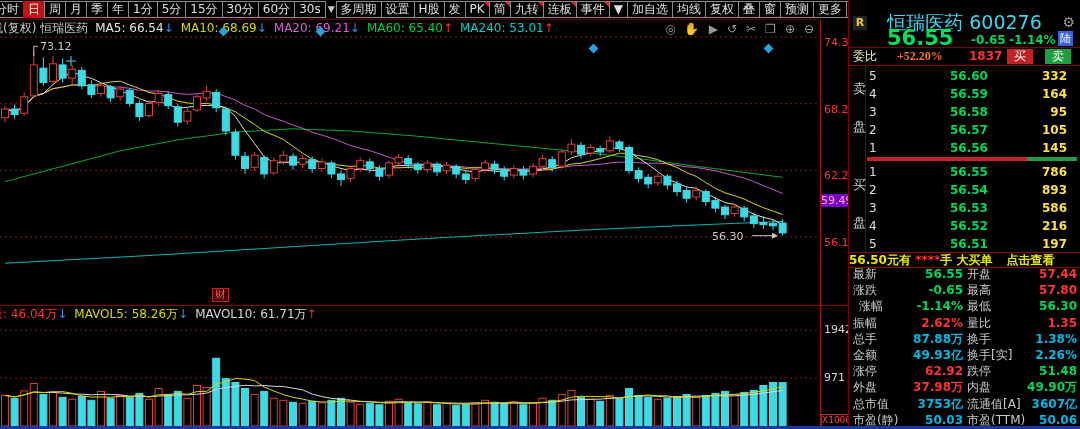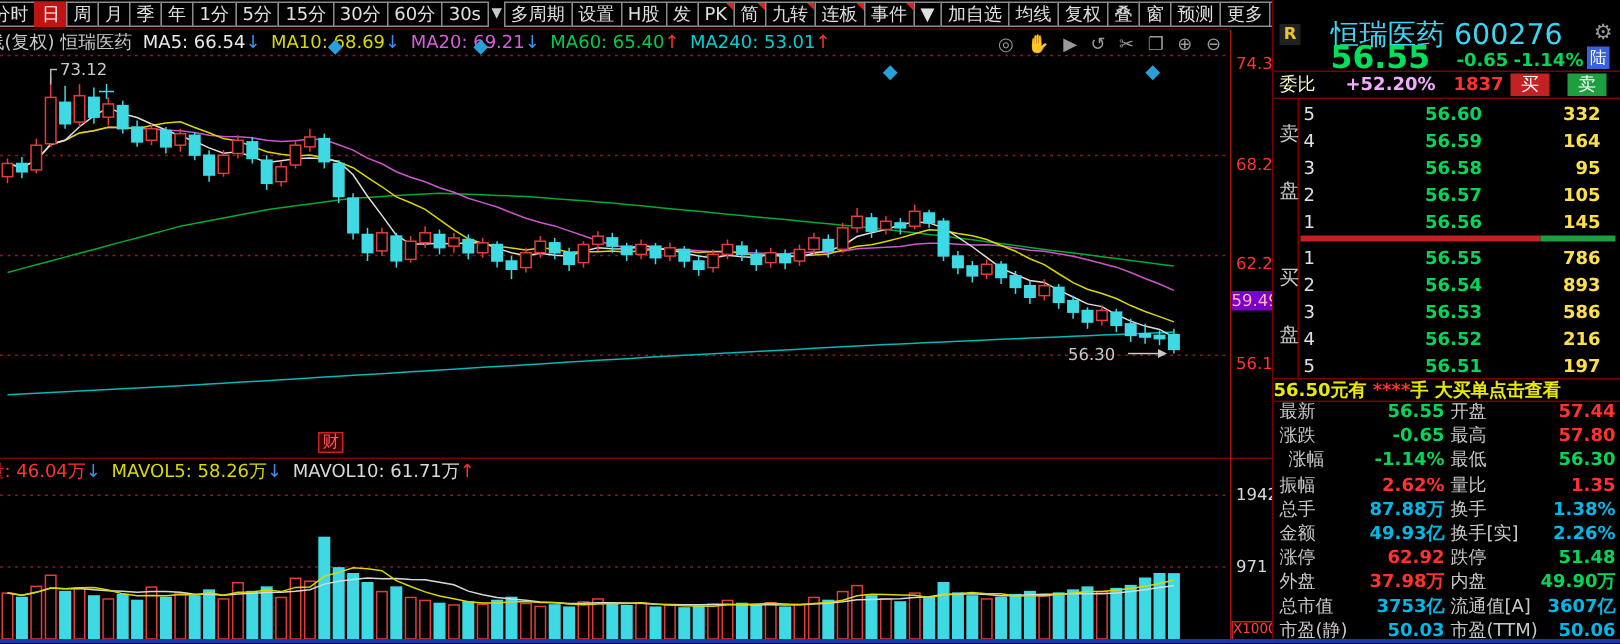--- a/index.html
+++ b/index.html
@@ -49,41 +49,41 @@
            font-size:19px;font-weight:normal;white-space:nowrap;}
   .rp-gear{position:absolute;right:6px;top:14px;color:#9a9a9a;font-size:14px;cursor:pointer;}
   .rp-price{position:absolute;left:38px;top:26px;color:#00e05a;font-size:21px;font-weight:bold;}
   .rp-chg{position:absolute;left:122px;top:33px;color:#00d75a;font-size:12px;font-weight:bold;}
   .rp-pct{position:absolute;left:160px;top:33px;color:#00d75a;font-size:12px;font-weight:bold;}
   .rp-tag{position:absolute;right:8px;top:31px;width:15px;height:15px;background:#3a62d8;color:#fff;
           font-size:11px;text-align:center;line-height:15px;}
   .rp-sep1{position:absolute;left:0;top:47px;width:232px;height:1px;background:#7a0000;}
   .rp-weibi{position:absolute;left:0;top:49px;width:232px;height:15px;line-height:15px;}
   .rp-weibi .lbl{position:absolute;left:4px;color:#fef9c3;}
-  .rp-weibi .val{position:absolute;left:48px;color:#f0abfc;font-weight:bold;}
+  .rp-weibi .val{position:absolute;left:48px;color:#f97316;font-weight:bold;font-family:Liberation Serif, serif;}
   .rp-weibi .cnt{position:absolute;left:120px;color:#ff3232;font-weight:bold;}
   .btn-buy{position:absolute;left:158px;top:0;width:26px;height:15px;background:#c42222;color:#fff;
            text-align:center;line-height:15px;cursor:pointer;}
   .btn-sell{position:absolute;left:196px;top:0;width:26px;height:15px;background:#1f9e3f;color:#fff;
             text-align:center;line-height:15px;cursor:pointer;}
   .rp-book{position:absolute;left:0;top:65px;width:232px;height:187px;border-top:1px solid #7a0000;}
   .book-side-label{position:absolute;left:4px;width:12px;color:#c8c8c8;font-size:13px;}
   .book-vline{position:absolute;left:16px;top:0;width:1px;height:187px;background:#7a0000;}
   .ob-row{position:absolute;left:18px;width:212px;height:18px;line-height:18px;cursor:pointer;}
   .ob-row .lvl{position:absolute;left:2px;color:#e0e0e0;}
   .ob-row .px{position:absolute;left:72px;width:60px;text-align:center;color:#00d75a;font-weight:bold;}
   .ob-row .vol{position:absolute;right:12px;color:#fde047;font-weight:bold;}
   .ratio-bar{position:absolute;left:18px;top:91px;width:210px;height:4px;display:flex;}
   .ratio-red{background:#c42222;height:4px;}
   .ratio-green{background:#1f9e3f;height:4px;}
   .rp-notice{position:absolute;left:0;top:252px;width:232px;height:14px;line-height:14px;
              border-top:1px solid #7a0000;border-bottom:1px solid #7a0000;white-space:nowrap;
              font-weight:bold;font-size:12px;cursor:pointer;}
   .rp-notice .y{color:#e8e800;} .rp-notice .rd{color:#ff3232;}
-  .rp-notice .see{color:#e8e800;}
+  .rp-notice .see{margin-left:14px;color:#e8e800;}
   .rp-stats{position:absolute;left:0;top:266px;width:232px;}
   .st-row{position:relative;height:16.2px;line-height:16.2px;}
   .st-lbl{position:absolute;color:#c8c8c8;}
   .st-val{position:absolute;font-weight:bold;text-align:right;}
   .bottom-line{position:absolute;left:0;bottom:0;width:1080px;height:3px;background:#1b3a9e;}
 </style>
 </head>
 <body>
 
 <div class="app">

